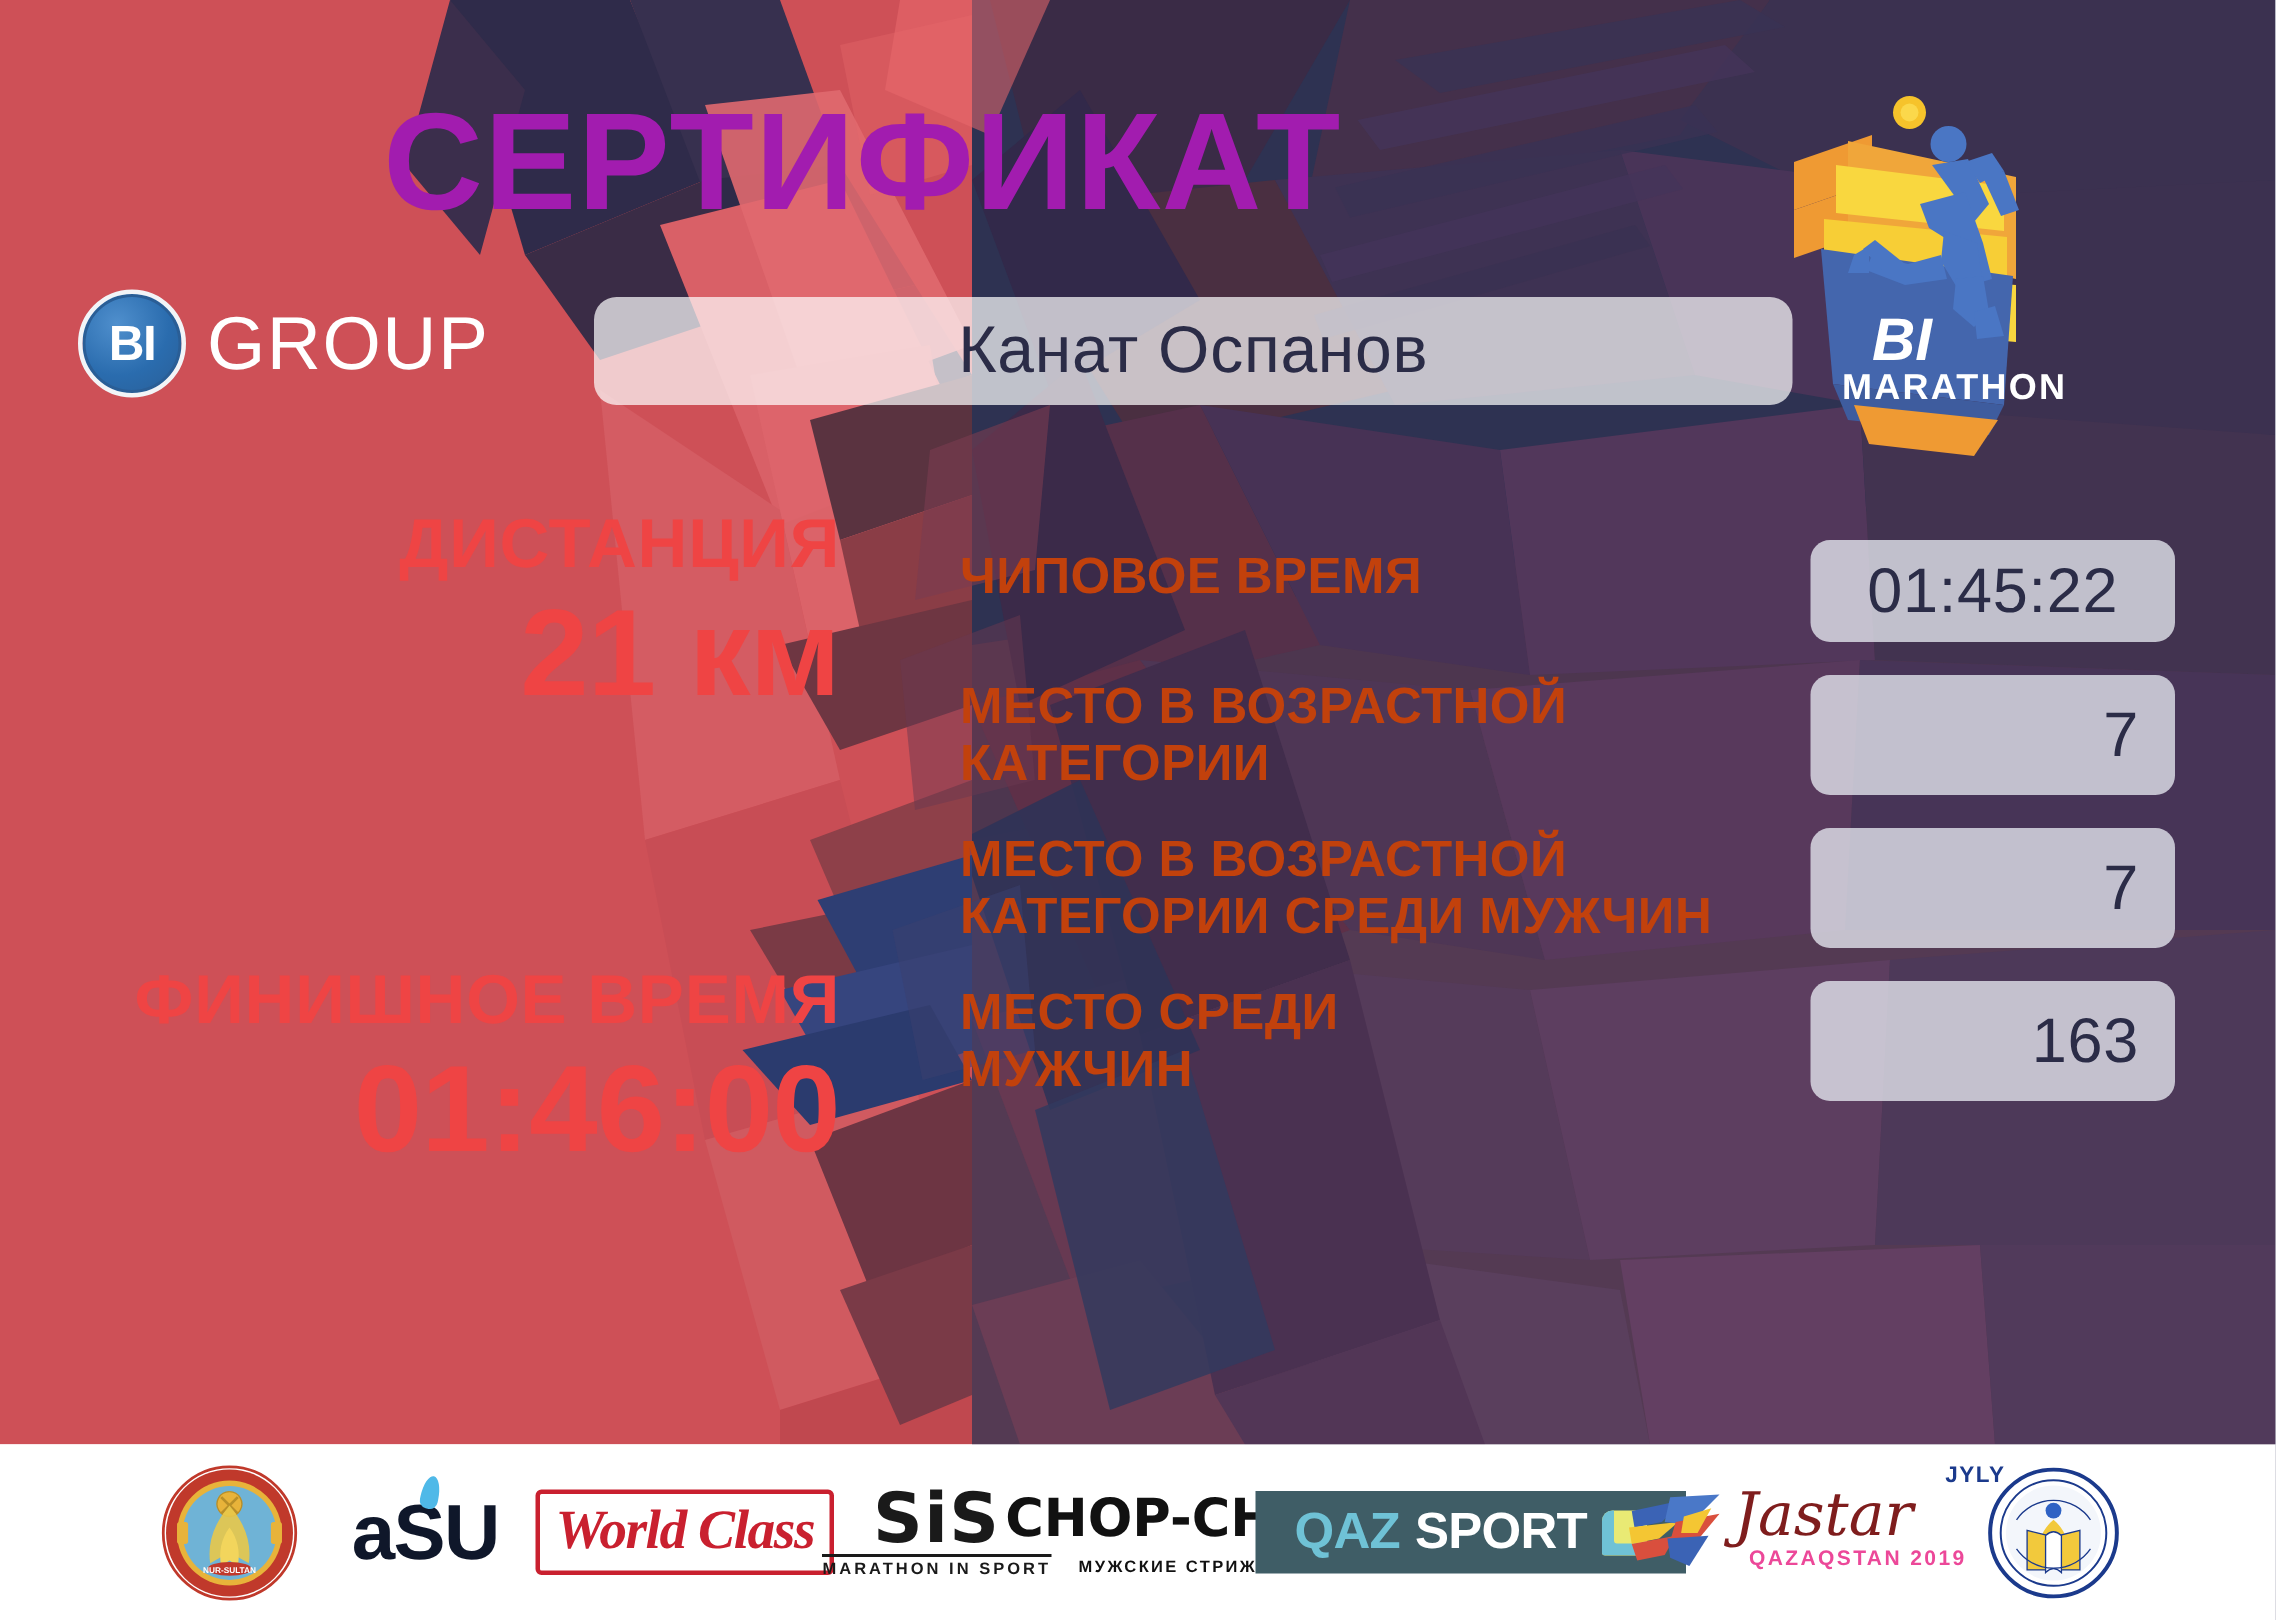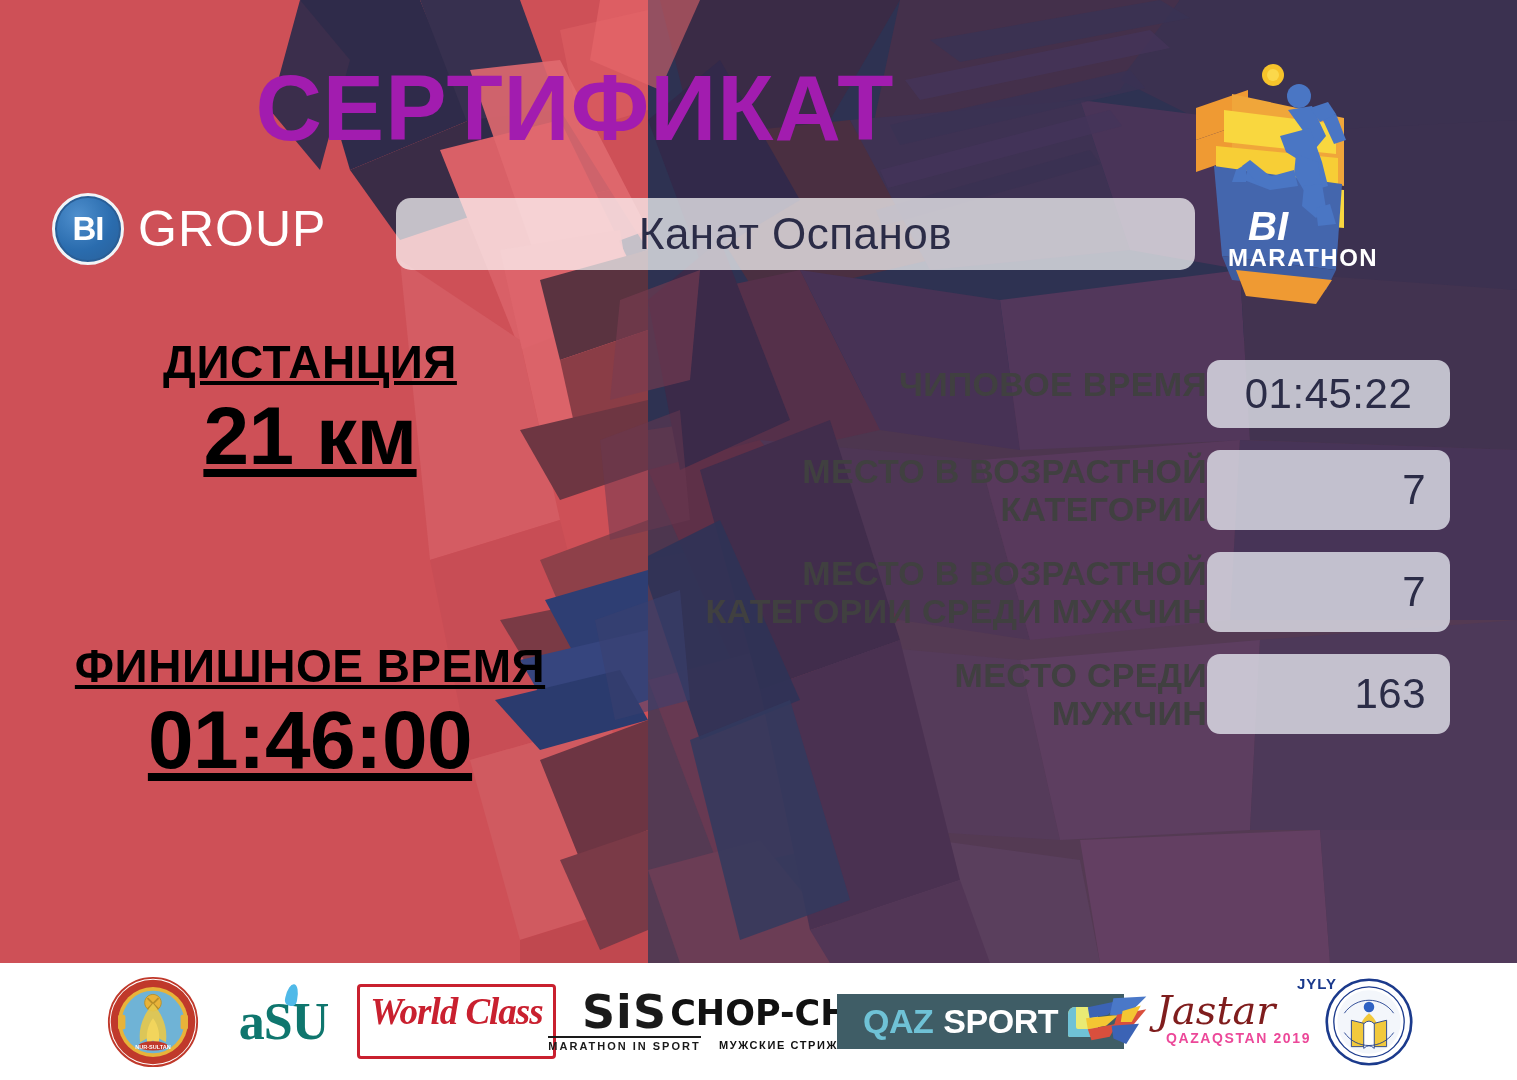--- a/index.html
+++ b/index.html
@@ -84,23 +84,22 @@
     left:1176px; top:58px;
     width:208px; height:250px;
   }
   .bim-logo svg{ width:208px; height:250px; display:block; }
 
   
   .left-col{
     position:absolute;
     left:60px; top:338px;
     width:500px;
-    text-align:center;
-    color:#000000;
-    text-decoration:underline;
+    text-align:right;
+    color:#ef4444;
   }
   .lblock{ margin-bottom:0; }
   .lbl-caption{
     font-size:46px; font-weight:bold; letter-spacing:0.5px; line-height:1.05;
   }
   .lbl-value{
     font-size:82px; font-weight:bold; letter-spacing:-0.5px; line-height:1.12;
     margin-top:4px;
   }
   .lblock.finish{ margin-top:160px; }
@@ -110,26 +109,26 @@
     position:absolute;
     left:640px; top:340px;
     width:810px;
   }
   .stat-row{
     display:flex; align-items:center; justify-content:flex-end;
     margin-bottom:22px;
   }
   .stat-label{
     flex:1;
-    text-align:right;
-    color:#404040;
+    color:#c2410c;
     font-size:34px;
     font-weight:bold;
     line-height:1.12;
     letter-spacing:0.3px;
+    padding-right:28px;
     white-space:pre-line;
   }
   .stat-pill{
     width:243px; height:68px;
     border-radius:13px;
     background:rgba(230,232,240,0.78);
     display:flex; align-items:center; justify-content:flex-end;
     padding-right:24px;
     flex:0 0 auto;
   }
@@ -158,34 +157,34 @@
     display:flex; align-items:center; justify-content:center;
     height:96px;
   }
 
   
   .sp-nursultan{ width:112px; }
   
   .sp-asu{ width:150px; }
   .asu-wrap{ position:relative; }
   .asu-text{
-    color:#0f766e; font-size:52px; font-weight:bold; letter-spacing:-1px;
-    font-family:Liberation Serif, serif;
+    color:#0f172a; font-size:52px; font-weight:bold; letter-spacing:-1px;
+    font-family:Liberation Sans, sans-serif;
   }
   .asu-drop{
     position:absolute; left:47px; top:-8px;
     width:12px; height:22px; background:#4fb9e8;
     border-radius:60% 60% 50% 50% / 80% 80% 30% 30%;
     transform:rotate(12deg);
   }
   
   .sp-wc{ width:196px; }
   .wc-box{
     border:3px solid #c9202f; border-radius:4px;
-    padding:3px 10px 23px 10px;
+    padding:3px 10px 5px 10px;
     background:#ffffff;
   }
   .wc-text{
     color:#c9202f; font-size:37px; font-weight:bold;
     font-style:italic; letter-spacing:-1px;
     font-family:"Liberation Serif", serif;
     white-space:nowrap;
   }
   
   .sp-sis{ width:140px; flex-direction:column; }

